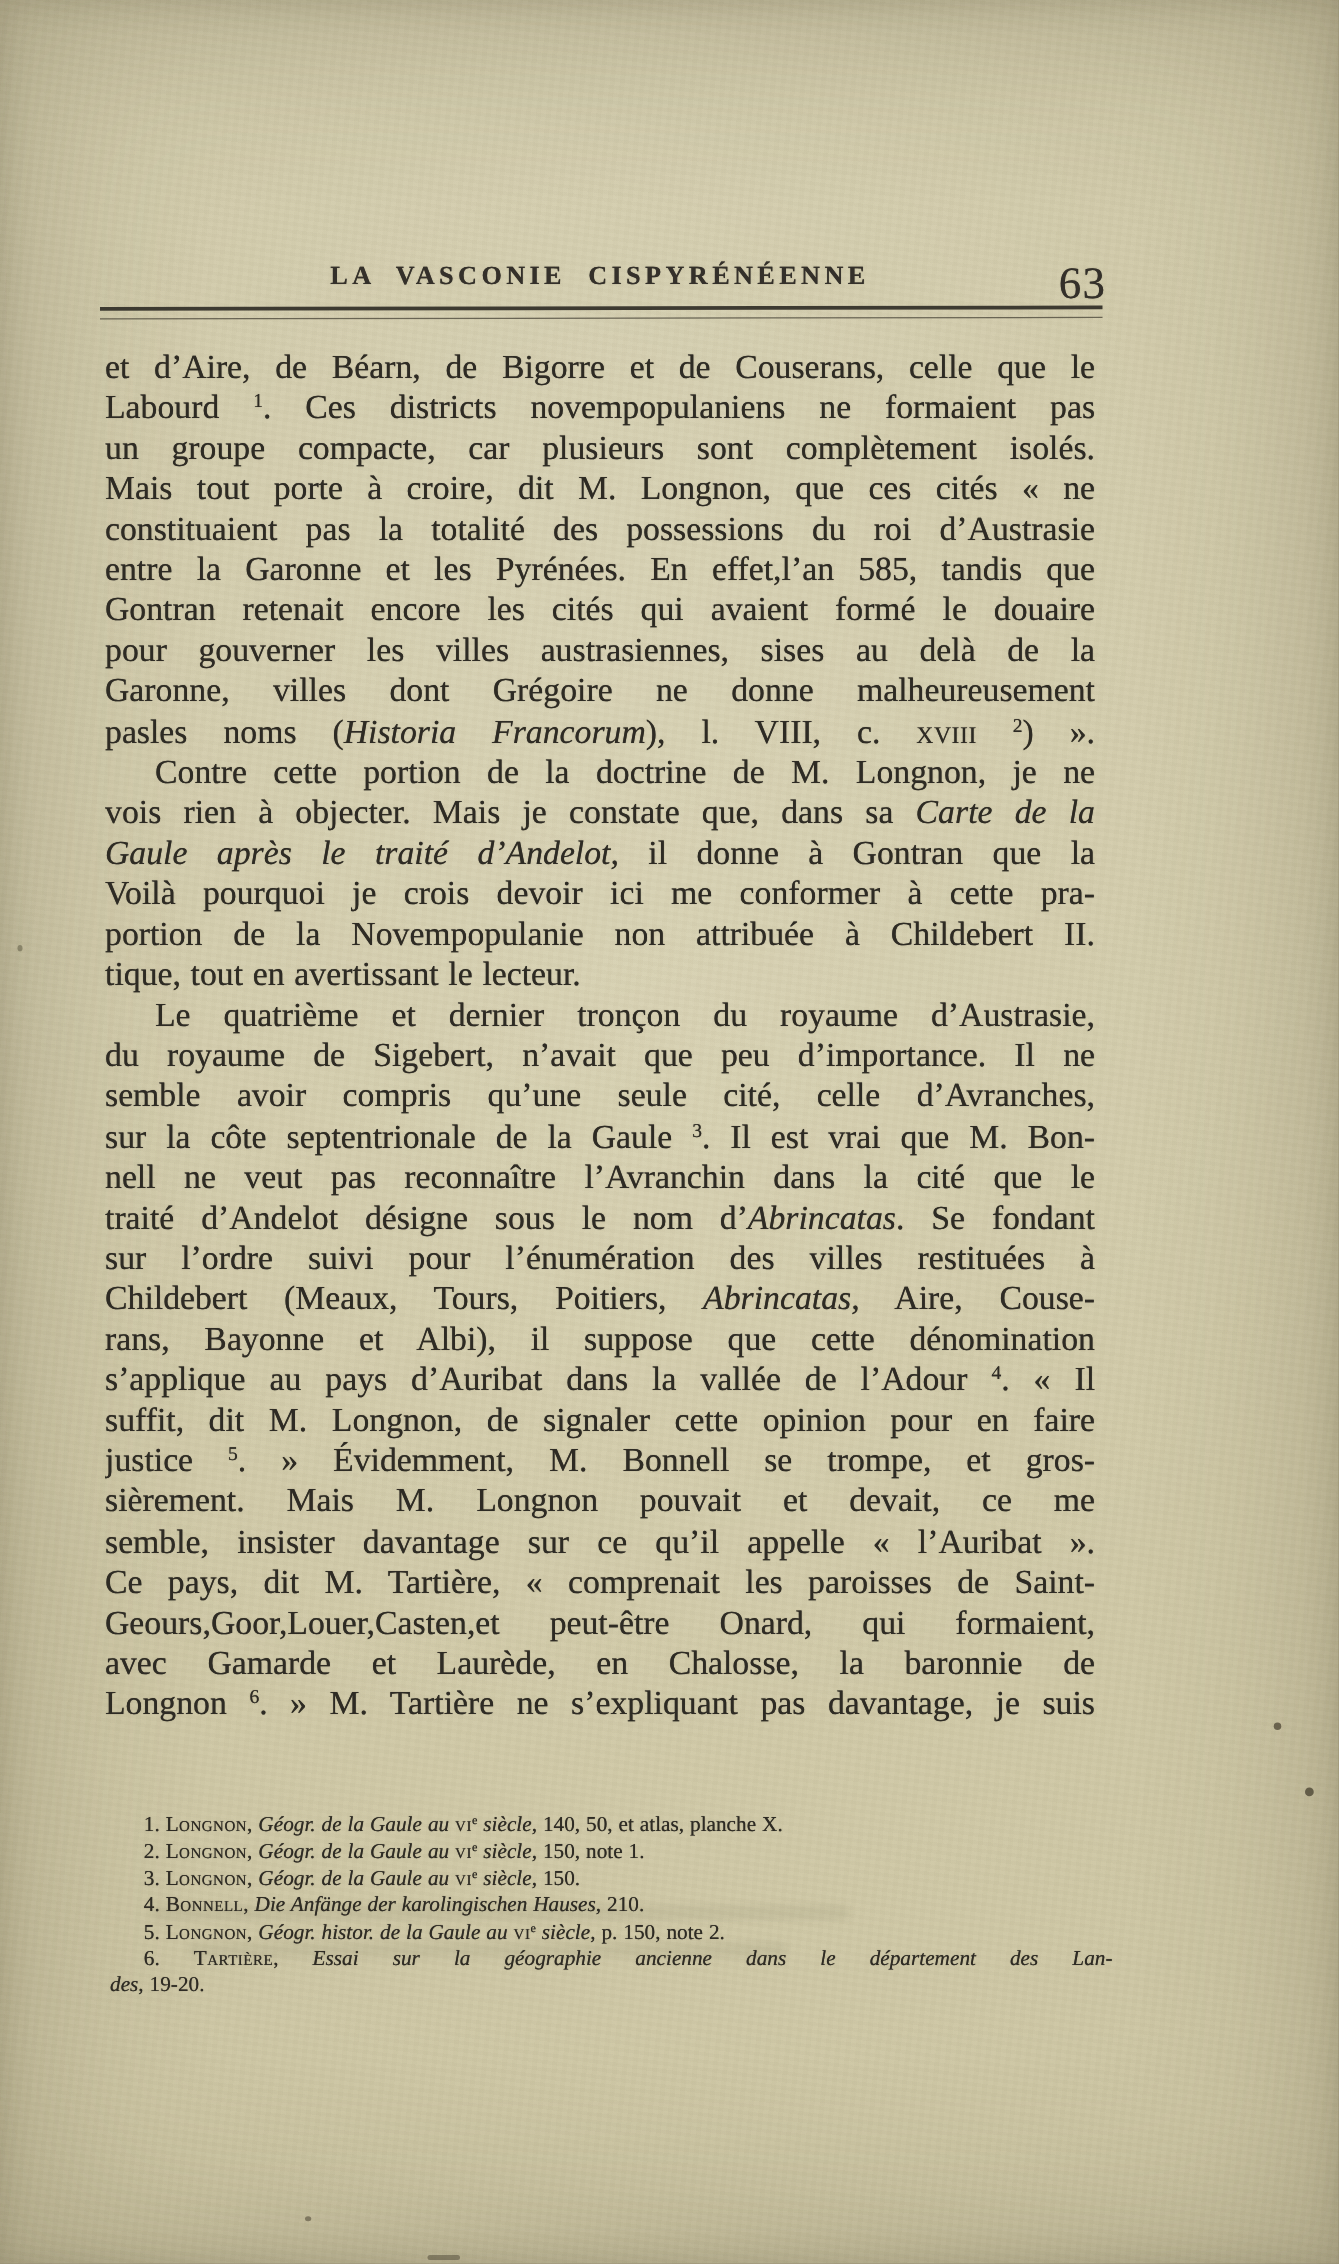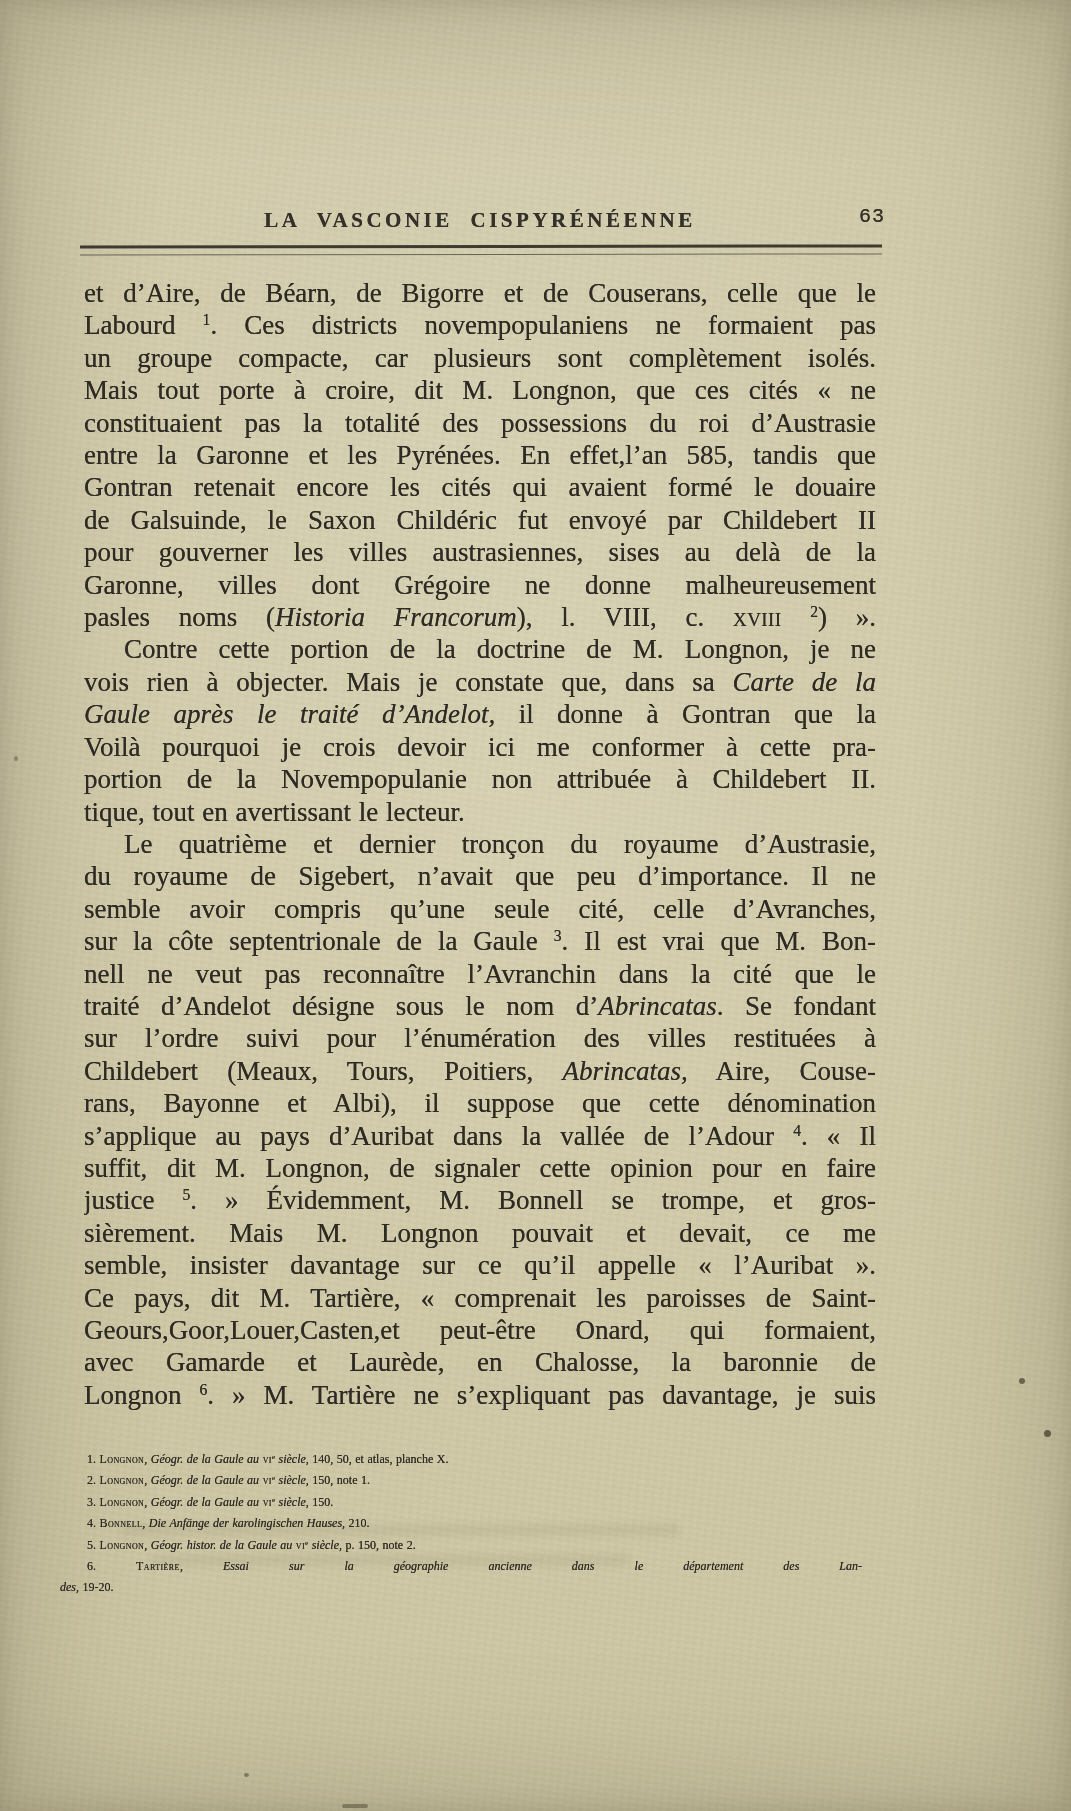--- a/index.html
+++ b/index.html
@@ -36,21 +36,21 @@
     text-align: center;
   }
   .header-title {
     display: inline-block;
     font-size: 21px; font-weight: bold;
     letter-spacing: 3.5px; word-spacing: 9px;
     color: #34302a;
   }
   .page-number {
     position: absolute; right: -9px; top: -3px;
-    font-size: 20px; color: #34302a; letter-spacing: 1px; font-family: Liberation Mono, monospace;
+    font-size: 36px; color: #34302a; letter-spacing: 1px;
   }
 
   
   .header-rule {
     position: absolute; left: 80px; top: 245px; width: 802px; height: 6px;
     border-top: 3px solid #3d3a31;
     border-bottom: 1.5px solid rgba(70,66,54,0.75);
     transform: rotate(-0.08deg);
   }
 
@@ -60,22 +60,22 @@
     font-size: 27px; line-height: 32.4px;
     word-spacing: 1px;
   }
   .para { margin: 0; }
   .line { text-align: justify; text-align-last: justify; max-height: 33px; overflow: hidden; }
   .line.rag { text-align: center; text-align-last: left; }
   .body-text .line.ind { text-indent: 40px; }
 
   
   .footnotes {
-    position: absolute; top: 1449px; left: 60px; width: 802px;
-    font-size: 12px; line-height: 21.4px;
+    position: absolute; top: 1449px; left: 88px; width: 802px;
+    font-size: 17px; line-height: 21.4px;
     word-spacing: 0.5px;
   }
   .footnotes .line { max-height: 22px; }
   .footnotes .line.ind { text-indent: 27px; }
 
   
   .sg-i  { font-style: italic; margin-top: 32px; }
   .sg-sc { font-variant: small-caps; letter-spacing: 0.4px; }
   .sg-sup { font-size: 0.58em; vertical-align: 0.55em; line-height: 0; }
 
@@ -115,21 +115,20 @@
 
   <div class="body-text inked" id="body-text">
       <div class="para">
         <div class="line"><span>et d’Aire, de Béarn, de Bigorre et de Couserans, celle que le</span></div>
         <div class="line"><span>Labourd </span><span class="sg-sup">1</span><span>. Ces districts novempopulaniens ne formaient pas</span></div>
         <div class="line"><span>un groupe compacte, car plusieurs sont complètement isolés.</span></div>
         <div class="line"><span>Mais tout porte à croire, dit M. Longnon, que ces cités « ne</span></div>
         <div class="line"><span>constituaient pas la totalité des possessions du roi d’Austrasie</span></div>
         <div class="line"><span>entre la Garonne et les Pyrénées. En effet,l’an 585, tandis que</span></div>
         <div class="line"><span>Gontran retenait encore les cités qui avaient formé le douaire</span></div>
-        <div class="line"><span>de Galsuinde, le Saxon Childéric fut envoyé par Childebert II</span></div>
         <div class="line"><span>pour gouverner les villes austrasiennes, sises au delà de la</span></div>
         <div class="line"><span>Garonne, villes dont Grégoire ne donne malheureusement</span></div>
         <div class="line"><span>pasles noms (</span><span class="sg-i">Historia Francorum</span><span>), l. VIII, c. </span><span class="sg-sc">xviii</span><span> </span><span class="sg-sup">2</span><span>) ».</span></div>
       </div>
       <div class="para">
         <div class="line ind"><span>Contre cette portion de la doctrine de M. Longnon, je ne</span></div>
         <div class="line"><span>vois rien à objecter. Mais je constate que, dans sa </span><span class="sg-i">Carte de la</span></div>
         <div class="line"><span class="sg-i">Gaule après le traité d’Andelot,</span><span> il donne à Gontran que la</span></div>
         <div class="line"><span>Voilà pourquoi je crois devoir ici me conformer à cette pra-</span></div>
         <div class="line"><span>portion de la Novempopulanie non attribuée à Childebert II.</span></div>

